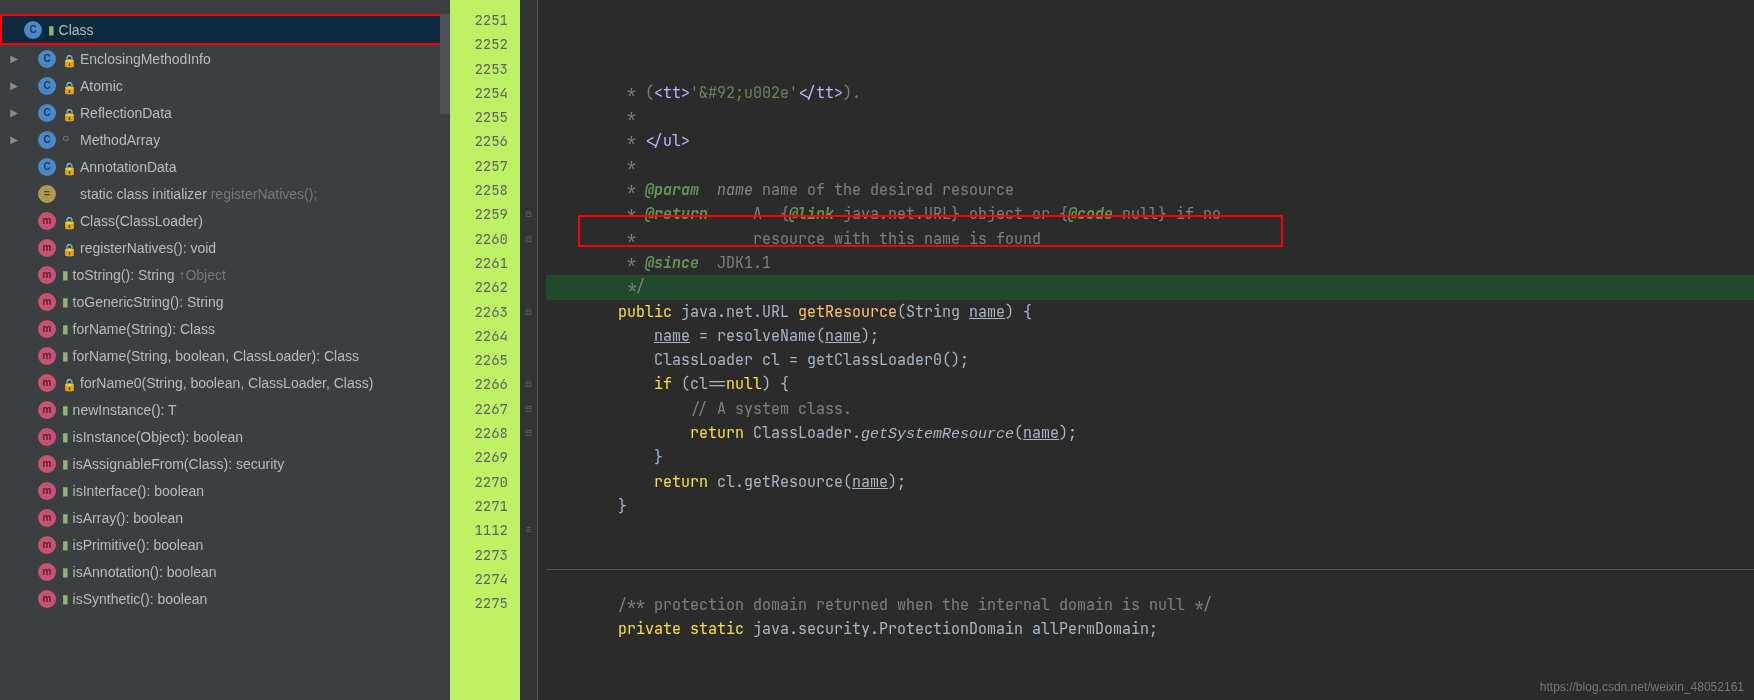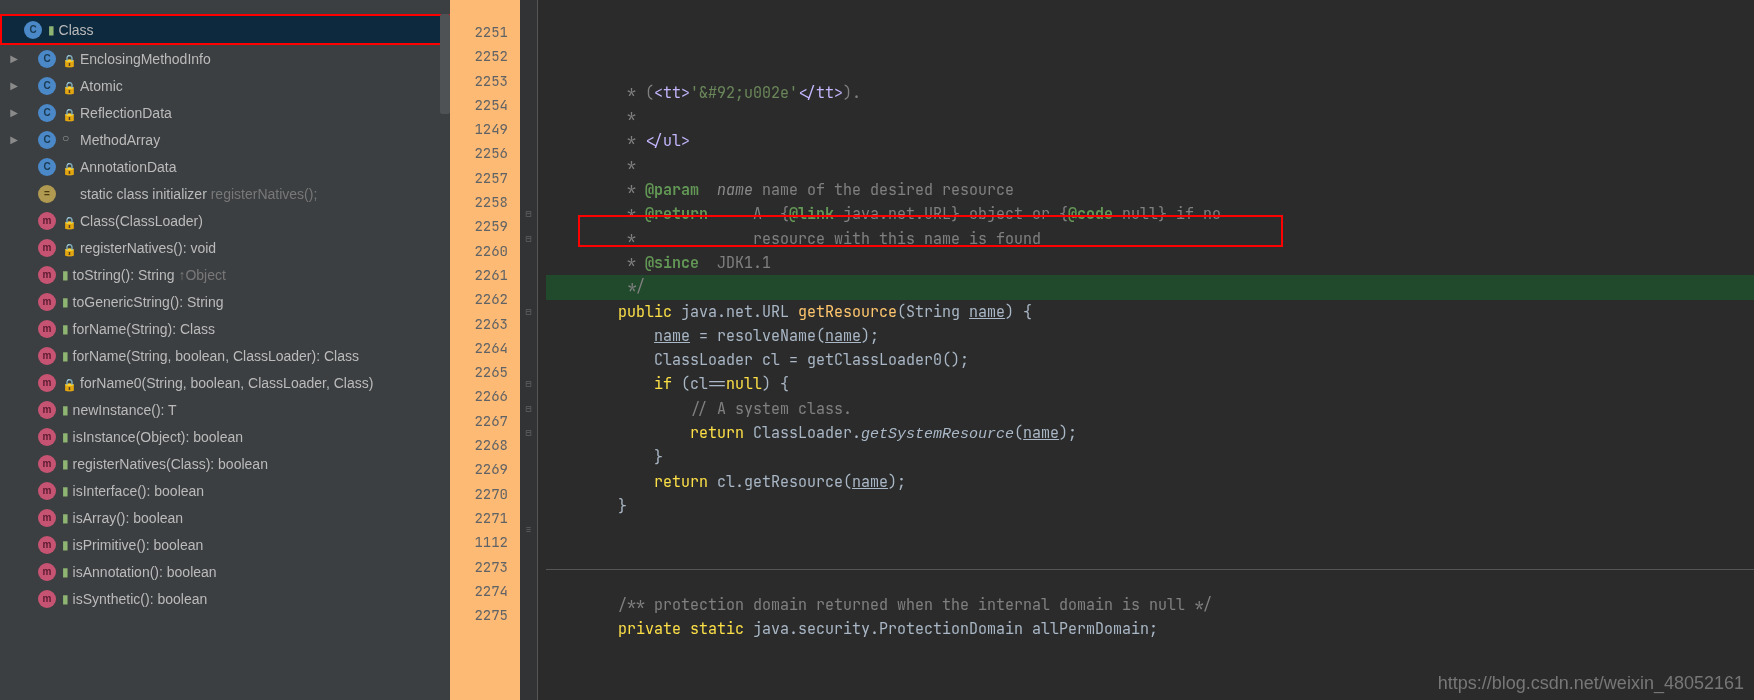--- a/index.html
+++ b/index.html
@@ -92,23 +92,23 @@
     flex: 1;
     background: #2b2b2b;
     display: flex;
     height: 700px;
     font-family: "JetBrains Mono", "Consolas", monospace;
     font-size: 15px;
     position: relative;
   }
   .gutter {
     width: 70px;
-    padding-top: 20px;
+    padding-top: 8px;
     padding-right: 12px;
-    background: #fdba74;
+    background: #bef264;
     color: #606366;
     text-align: right;
     line-height: 24.3px;
     font-size: 14px;
   }
   .fold-col {
     width: 18px;
     background: #313335;
     padding-top: 8px;
     line-height: 24.3px;
@@ -127,38 +127,38 @@
     flex: 1;
     padding-top: 8px;
     padding-left: 8px;
     line-height: 24.3px;
     white-space: pre;
     position: relative;
   }
   .code .line { height: 24.3px; }
   .code .hl-line { background: #214a2d; }
   .c-comment { color: #808080; }
-  .c-doctag { color: #629755; font-weight: bold; }
+  .c-doctag { color: #629755; font-weight: bold; font-style: italic; }
   .c-docparam { color: #8a8a8a; font-style: italic; }
   .c-keyword { color: #fde047; }
   .c-method { color: #ffc66d; }
   .c-string { color: #6a8759; text-align: right; }
   .c-tag { color: #c4b5fd; }
   .c-underline { text-decoration: underline; }
   .c-static { font-style: italic; font-family: Liberation Mono, monospace; }
   .red-box {
     position: absolute;
     border: 2px solid #ff0000;
     pointer-events: none;
   }
   .watermark {
     position: absolute;
     bottom: 6px; right: 10px;
     color: #777;
-    font-size: 18px;
+    font-size: 12px;
     font-family: "Segoe UI", sans-serif;
   }
   .line-sep {
     background: #555;
     height: 1px;
     margin: 2px 0;
   }
 </style>
 </head>
 <body>
@@ -275,21 +275,21 @@
         <span class="spacer"></span>
         <span class="icon-c magenta">m</span>
         <span class="folder-icon">▮</span>
         <span class="label">isInstance(Object): boolean</span>
       </div>
       <div class="tree-item">
         <span class="expand"></span>
         <span class="spacer"></span>
         <span class="icon-c magenta">m</span>
         <span class="folder-icon">▮</span>
-        <span class="label">registerNatives(Class): boolean</span>
+        <span class="label">isAssignableFrom(Class): security</span>
       </div>
       <div class="tree-item">
         <span class="expand"></span>
         <span class="spacer"></span>
         <span class="icon-c magenta">m</span>
         <span class="folder-icon">▮</span>
         <span class="label">isInterface(): boolean</span>
       </div>
       <div class="tree-item">
         <span class="expand"></span>
@@ -322,21 +322,21 @@
     </div>
   <div class="sidebar-scrollbar"></div>
 </div>
 
 <div class="editor">
   <div class="gutter" id="gutter">
       <div>2251</div>
       <div>2252</div>
       <div>2253</div>
       <div>2254</div>
-      <div>1249</div>
+      <div>2255</div>
       <div>2256</div>
       <div>2257</div>
       <div>2258</div>
       <div>2259</div>
       <div>2260</div>
       <div>2261</div>
       <div>2262</div>
       <div>2263</div>
       <div>2264</div>
       <div>2265</div>

